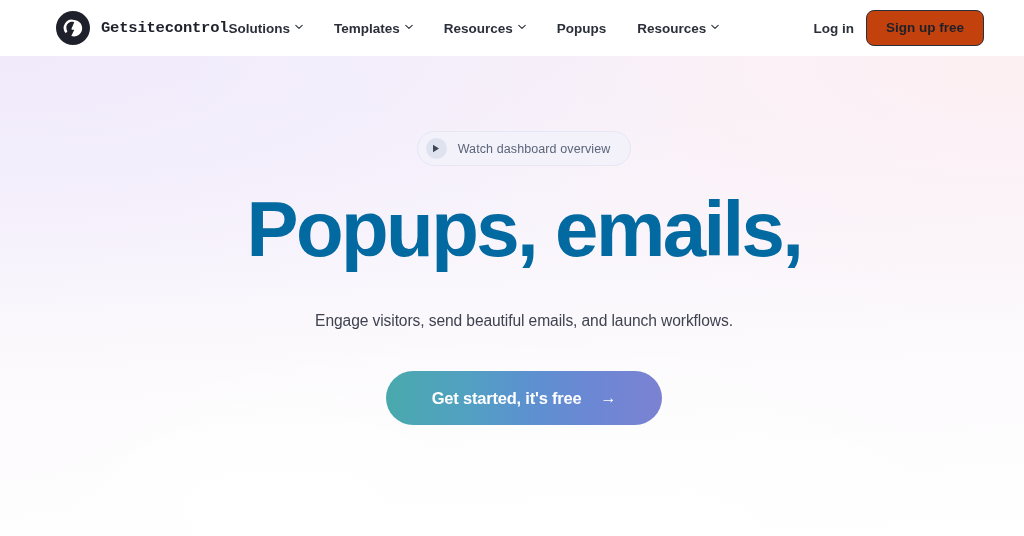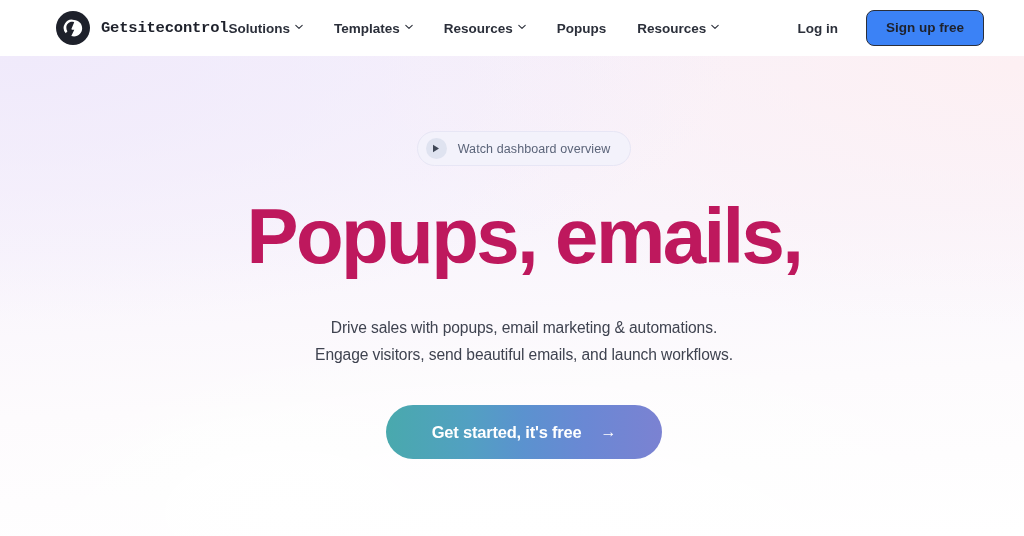--- a/index.html
+++ b/index.html
@@ -99,29 +99,28 @@
     font-weight: bold;
     color: #2b2f3a;
     cursor: pointer;
     white-space: nowrap;
   }
 
   .signup-btn {
     font-size: 13.5px;
     font-weight: bold;
     color: #1e212b;
-    background: #3b82f6;
+    background: #c2410c;
     border: 1.4px solid #2b2f3a;
     border-radius: 8px;
     padding: 10px 19px;
     cursor: pointer;
     white-space: nowrap;
     line-height: 1;
     font-family: "Liberation Sans", sans-serif;
-    margin-left: 16px;
   }
 
   
   .hero {
     position: absolute;
     top: 56px;
     left: 0;
     width: 1024px;
     height: 480px;
     overflow: hidden;
@@ -179,26 +178,26 @@
   }
 
   .badge-text {
     font-size: 12.5px;
     color: #5b6479;
     white-space: nowrap;
     letter-spacing: 0.1px;
   }
 
   .headline {
-    margin-top: 33px;
+    margin-top: 26px;
     font-size: 78px;
     font-weight: bold;
     line-height: 0.95;
     letter-spacing: -2.6px;
-    color: #be185d;
+    color: #0369a1;
     text-align: center;
   }
   .headline-line { display: block; }
 
   .subhead {
     margin-top: 42px;
     font-size: 15.6px;
     line-height: 1.72;
     color: #3f4350;
     text-align: center;
@@ -307,21 +306,20 @@
           </svg>
         </span>
         <span class="badge-text">Watch dashboard overview</span>
       </div>
 
       <h1 class="headline">
         <span class="headline-line">Popups, emails,</span>
       </h1>
 
       <p class="subhead">
-        <span class="subhead-line">Drive sales with popups, email marketing &amp; automations.</span>
         <span class="subhead-line">Engage visitors, send beautiful emails, and launch workflows.</span>
       </p>
 
       <button class="cta-btn">
         <span>Get started, it's free</span>
         <span class="cta-arrow">→</span>
       </button>
 
     </div>
   </div>

